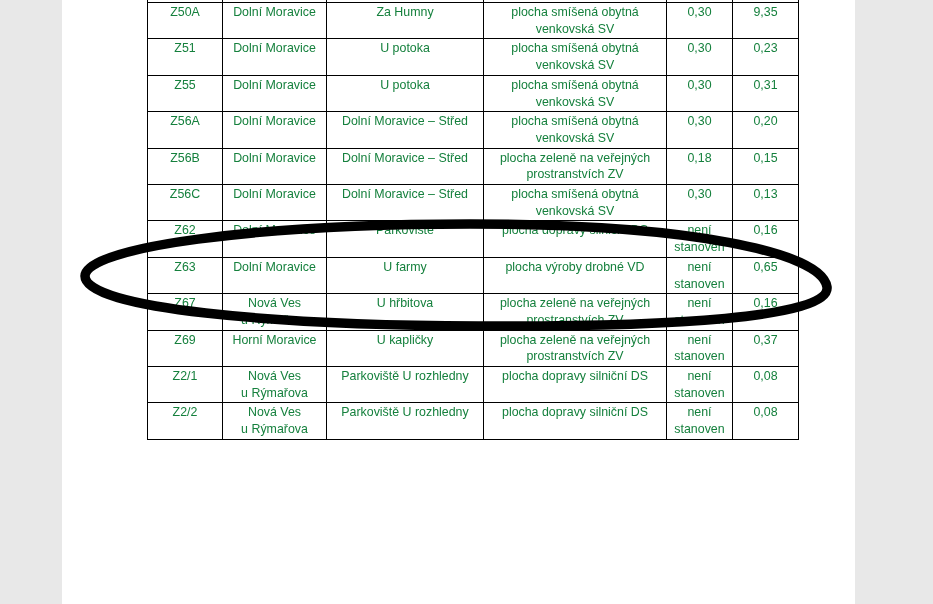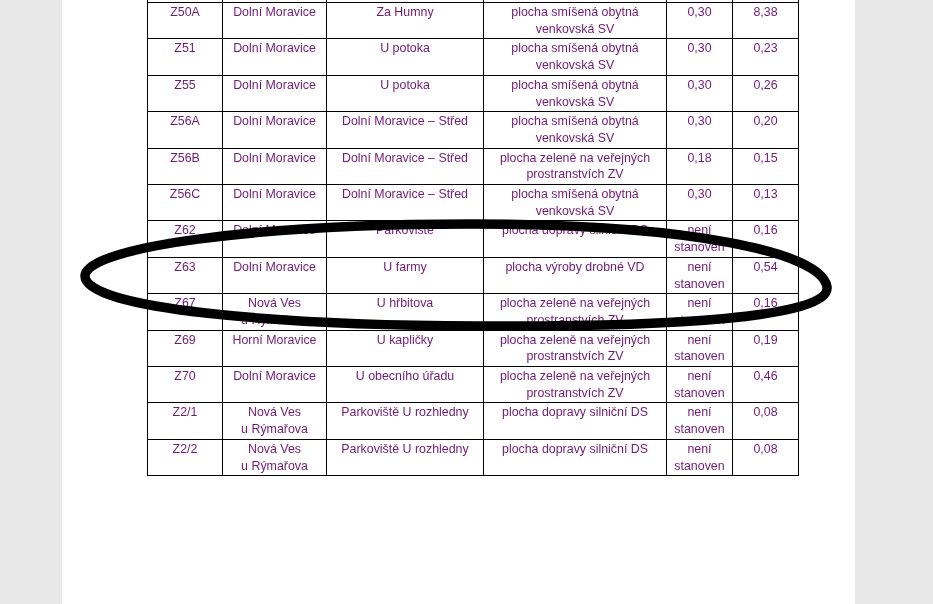--- a/index.html
+++ b/index.html
@@ -1,18 +1,18 @@
 <!DOCTYPE html>
 <html><head>
 <meta charset="utf-8">
 <style>
   html,body{margin:0;padding:0;}
   body{width:933px;height:604px;overflow:hidden;background:#ffffff;}
   .screen{position:relative;width:933px;height:604px;overflow:hidden;background:#ffffff;
-          font-family:"Liberation Sans",sans-serif;color:#701a75;}
+          font-family:"Liberation Sans",sans-serif;color:#15803d;}
   .margin-strip{position:absolute;top:0;height:604px;background:#e8e8e8;}
   .margin-left{left:0;width:62px;}
   .margin-right{left:855px;width:78px;}
   table.ztable{position:absolute;left:147px;top:-20px;border-collapse:collapse;table-layout:fixed;
           background:#ffffff;}
   .ztable td{border:1.5px solid #000;text-align:center;vertical-align:top;
           font-size:12.4px;line-height:16.9px;padding:1px 2px 0 2px;
           white-space:pre-line;overflow:hidden;}
   tr.sliver-row{height:22px;}
   tr.sliver-row td{padding:0;}
@@ -45,39 +45,39 @@
           <td></td>
           <td></td>
     </tr>
     <tr class="data-row">
       <td>Z50A</td>
       <td>Dolní Moravice</td>
       <td>Za Humny</td>
       <td>plocha smíšená obytná
 venkovská SV</td>
       <td>0,30</td>
-      <td>8,38</td>
+      <td>9,35</td>
     </tr>
     <tr class="data-row">
       <td>Z51</td>
       <td>Dolní Moravice</td>
       <td>U potoka</td>
       <td>plocha smíšená obytná
 venkovská SV</td>
       <td>0,30</td>
       <td>0,23</td>
     </tr>
     <tr class="data-row">
       <td>Z55</td>
       <td>Dolní Moravice</td>
       <td>U potoka</td>
       <td>plocha smíšená obytná
 venkovská SV</td>
       <td>0,30</td>
-      <td>0,26</td>
+      <td>0,31</td>
     </tr>
     <tr class="data-row">
       <td>Z56A</td>
       <td>Dolní Moravice</td>
       <td>Dolní Moravice – Střed</td>
       <td>plocha smíšená obytná
 venkovská SV</td>
       <td>0,30</td>
       <td>0,20</td>
     </tr>
@@ -108,52 +108,42 @@
 stanoven</td>
       <td>0,16</td>
     </tr>
     <tr class="data-row">
       <td>Z63</td>
       <td>Dolní Moravice</td>
       <td>U farmy</td>
       <td>plocha výroby drobné VD</td>
       <td>není
 stanoven</td>
-      <td>0,54</td>
+      <td>0,65</td>
     </tr>
     <tr class="data-row">
       <td>Z67</td>
       <td>Nová Ves
 u Rýmařova</td>
       <td>U hřbitova</td>
       <td>plocha zeleně na veřejných
 prostranstvích ZV</td>
       <td>není
 stanoven</td>
       <td>0,16</td>
     </tr>
     <tr class="data-row">
       <td>Z69</td>
       <td>Horní Moravice</td>
       <td>U kapličky</td>
       <td>plocha zeleně na veřejných
 prostranstvích ZV</td>
       <td>není
 stanoven</td>
-      <td>0,19</td>
-    </tr>
-    <tr class="data-row">
-      <td>Z70</td>
-      <td>Dolní Moravice</td>
-      <td>U obecního úřadu</td>
-      <td>plocha zeleně na veřejných
-prostranstvích ZV</td>
-      <td>není
-stanoven</td>
-      <td>0,46</td>
+      <td>0,37</td>
     </tr>
     <tr class="data-row">
       <td>Z2/1</td>
       <td>Nová Ves
 u Rýmařova</td>
       <td>Parkoviště U rozhledny</td>
       <td>plocha dopravy silniční DS</td>
       <td>není
 stanoven</td>
       <td>0,08</td>

